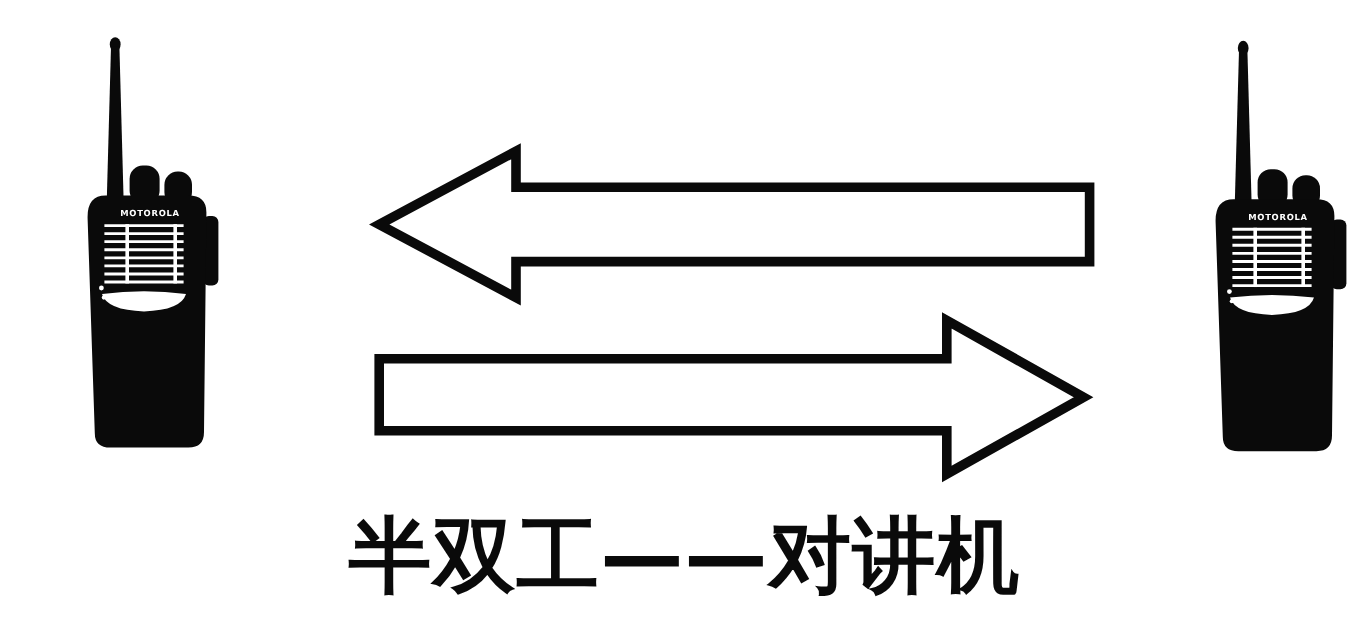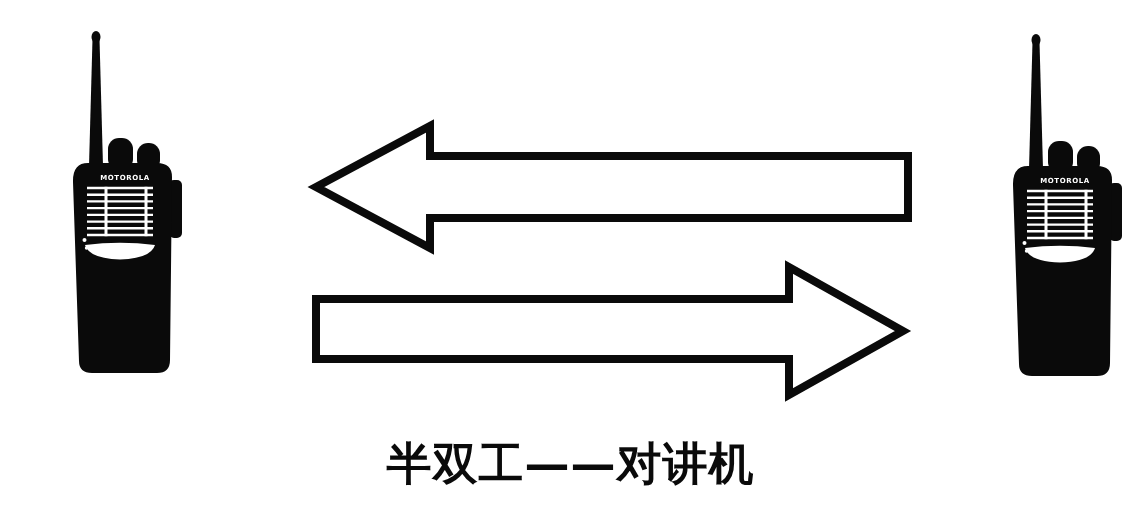--- a/index.html
+++ b/index.html
@@ -22,21 +22,21 @@
     width: 1141px;
     height: 520px;
     display: block;
   }
   .caption {
     position: absolute;
     left: 0;
     top: 433px;
     width: 100%;
     text-align: center;
-    font-size: 45px;
+    font-size: 69px;
     line-height: 62px;
     font-weight: 600;
     letter-spacing: 1px;
     color: #0a0a0a;
     font-family: "DejaVu Sans", "Liberation Sans", sans-serif;
     white-space: nowrap;
   }
 </style>
 </head>
 <body>

